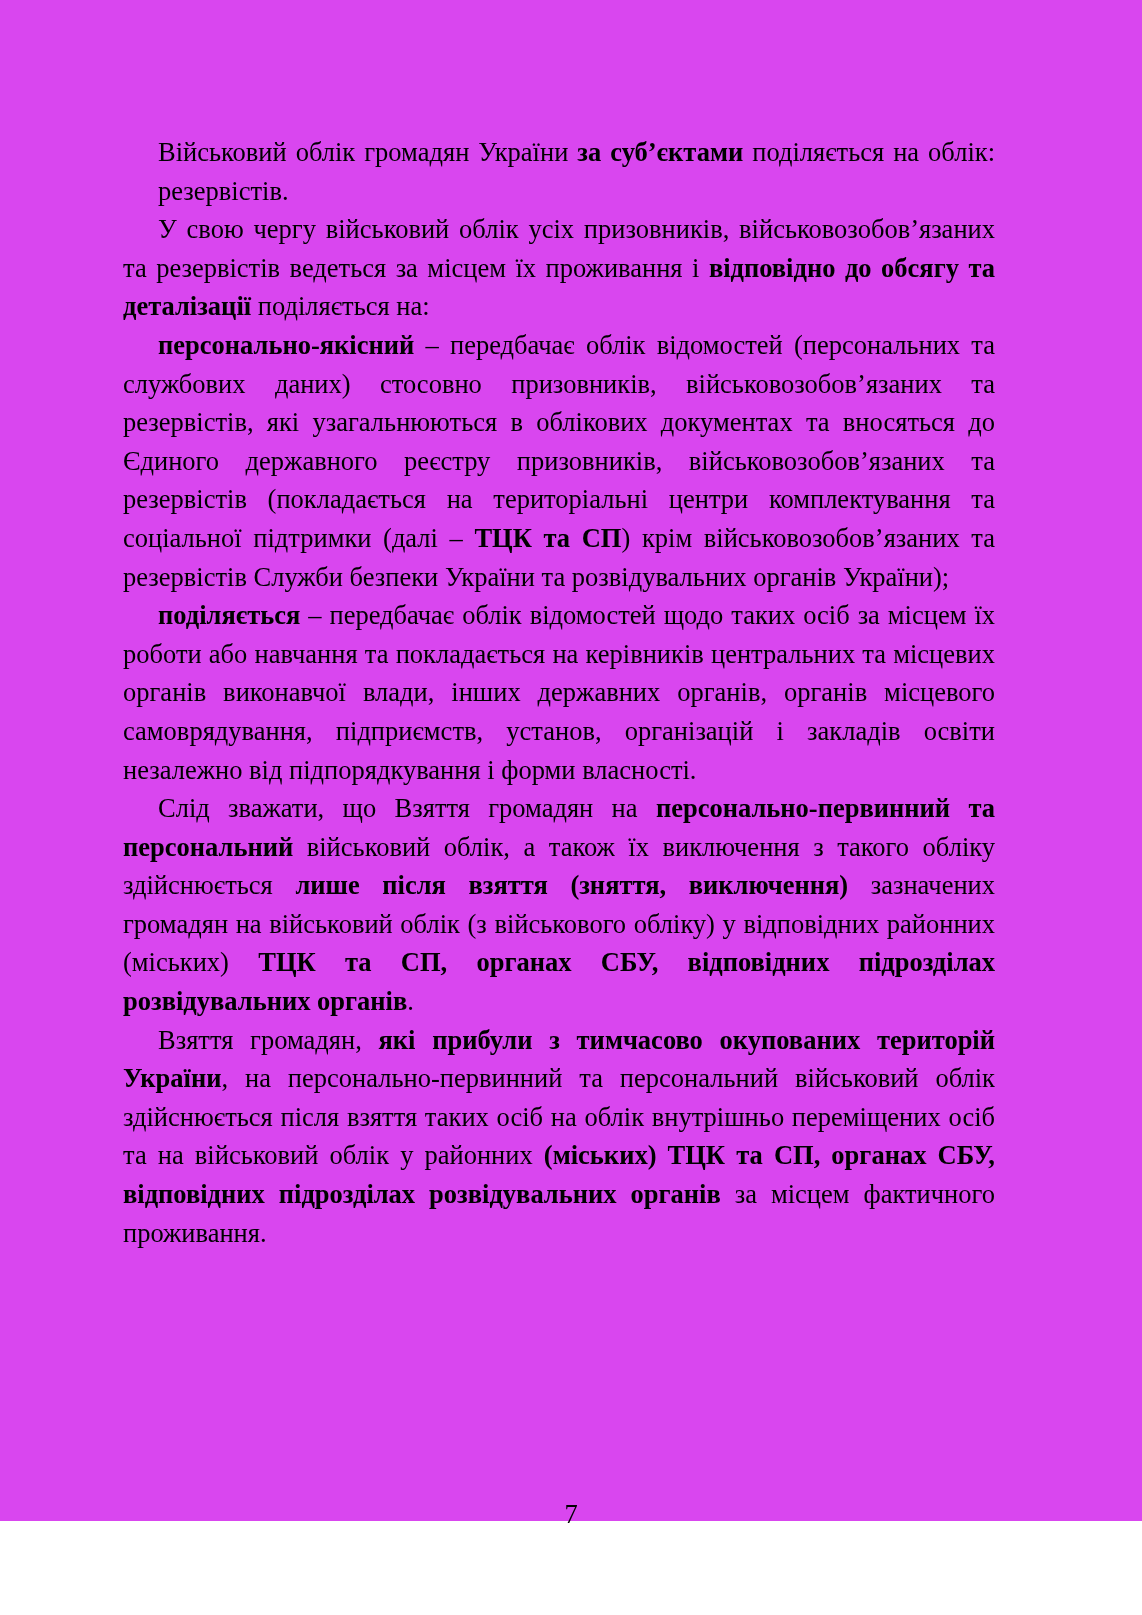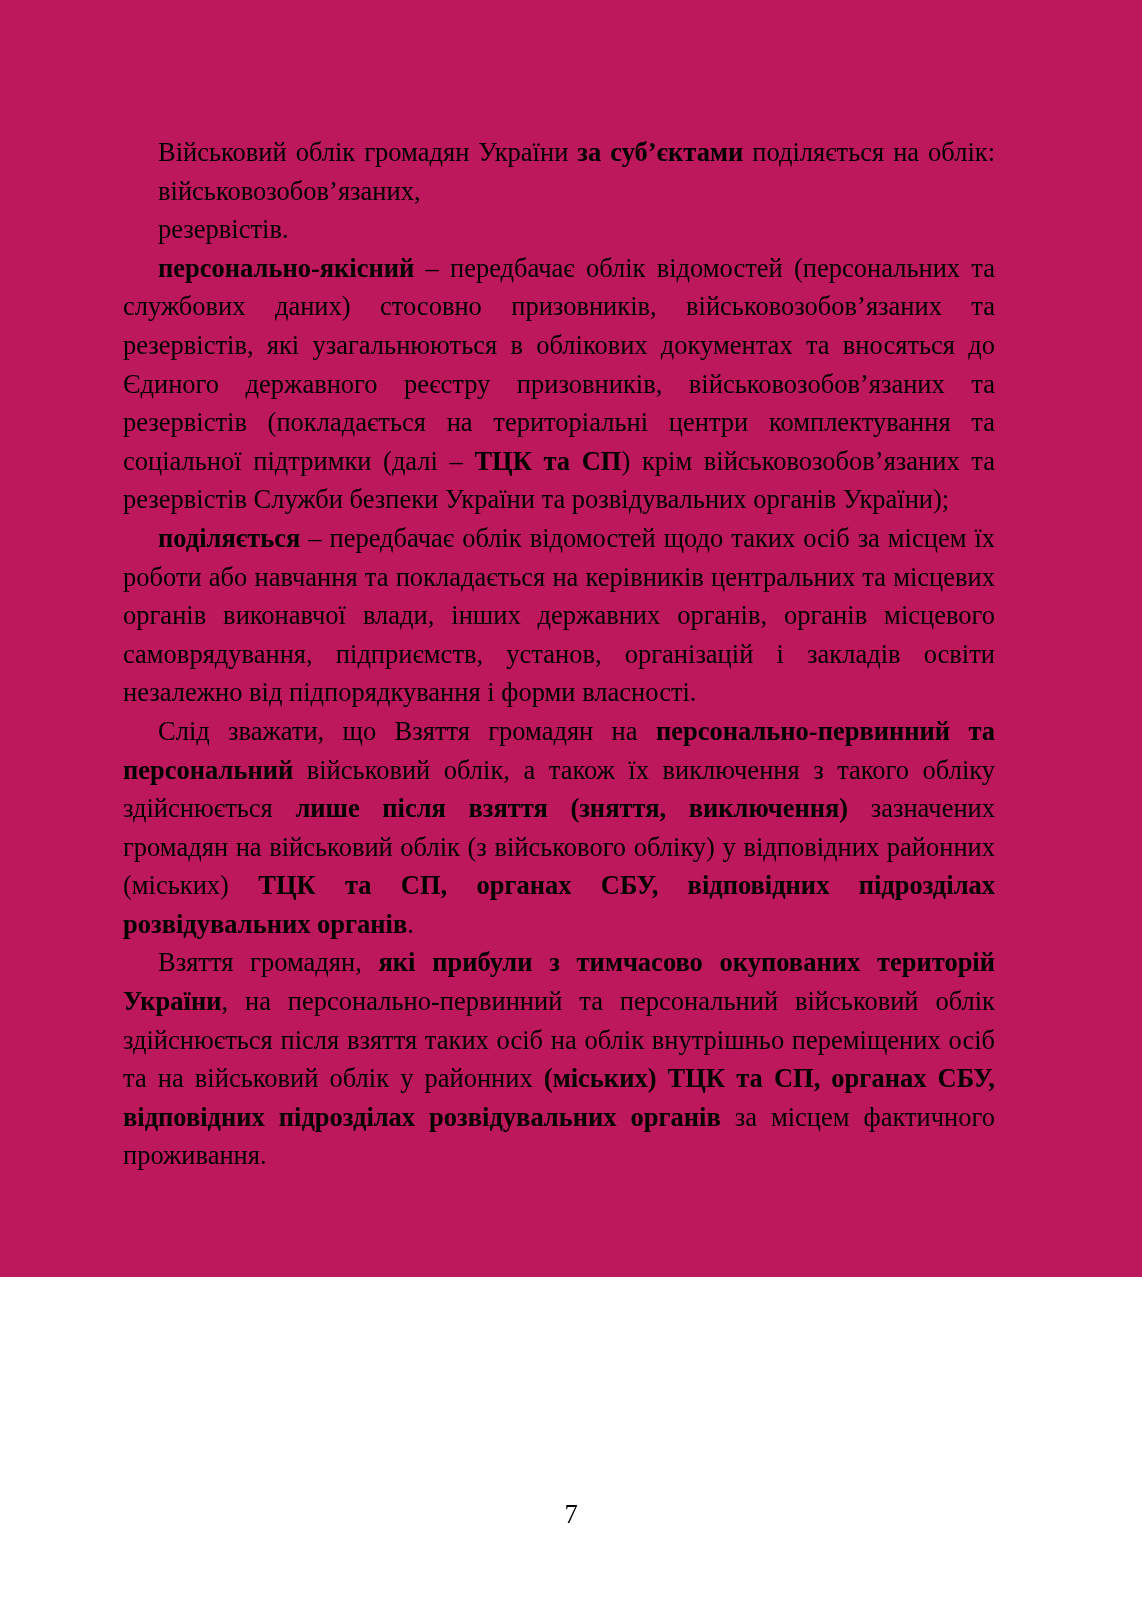--- a/index.html
+++ b/index.html
@@ -15,22 +15,22 @@
     font-family: "Liberation Serif", "DejaVu Serif", serif;
     color: #000000;
     overflow: hidden;
   }
 
   .page {
     position: absolute;
     left: 0;
     top: 0;
     width: 1142px;
-    height: 1277px;
-    background: #be185d;
+    height: 1521px;
+    background: #d946ef;
   }
 
   .content {
     position: absolute;
     left: 123px;
     top: 133px;
     width: 872px;
   }
 
   p.para {
@@ -73,24 +73,24 @@
 </head>
 <body>
 
 <div class="page">
 
   <div class="content">
 
     <p class="para full-justify"><span>Військовий облік громадян України </span><b>за суб’єктами</b><span> поділяється на облік:</span></p>
 
 
-    <p class="para last-left"><span>військовозобов’язаних,</span></p>
 
     <p class="para last-left"><span>резервістів.</span></p>
 
+    <p class="para last-left"><span>У свою чергу військовий облік усіх призовників, військовозобов’язаних та резервістів ведеться за місцем їх проживання і </span><b>відповідно до обсягу та деталізації</b><span> поділяється на:</span></p>
 
     <p class="para last-left"><b>персонально-якісний</b><span> – передбачає облік відомостей (персональних та службових даних) стосовно призовників, військовозобов’язаних та резервістів, які узагальнюються в облікових документах та вносяться до Єдиного державного реєстру призовників, військовозобов’язаних та резервістів (покладається на територіальні центри комплектування та соціальної підтримки (далі – </span><b>ТЦК та СП</b><span>) крім військовозобов’язаних та резервістів Служби безпеки України та розвідувальних органів України);</span></p>
 
 
     <p class="para last-left"><b>поділяється</b><span> – передбачає облік відомостей щодо таких осіб за місцем їх роботи або навчання та покладається на керівників центральних та місцевих органів виконавчої влади, інших державних органів, органів місцевого самоврядування, підприємств, установ, організацій і закладів освіти незалежно від підпорядкування і форми власності.</span></p>
 
     <p class="para last-left"><span>Слід зважати, що Взяття громадян на </span><b>персонально-первинний та персональний</b><span> військовий облік, а також їх виключення з такого обліку здійснюється </span><b>лише після взяття (зняття, виключення)</b><span> зазначених громадян на військовий облік (з військового обліку) у відповідних районних (міських) </span><b>ТЦК та СП, органах СБУ, відповідних підрозділах розвідувальних органів</b><span>.</span></p>
 
     <p class="para last-left"><span>Взяття громадян, </span><b>які прибули з тимчасово окупованих територій України</b><span>, на персонально-первинний та персональний військовий облік здійснюється після взяття таких осіб на облік внутрішньо переміщених осіб та на військовий облік у районних </span><b>(міських) ТЦК та СП, органах СБУ, відповідних підрозділах розвідувальних органів</b><span> за місцем фактичного проживання.</span></p>
 

